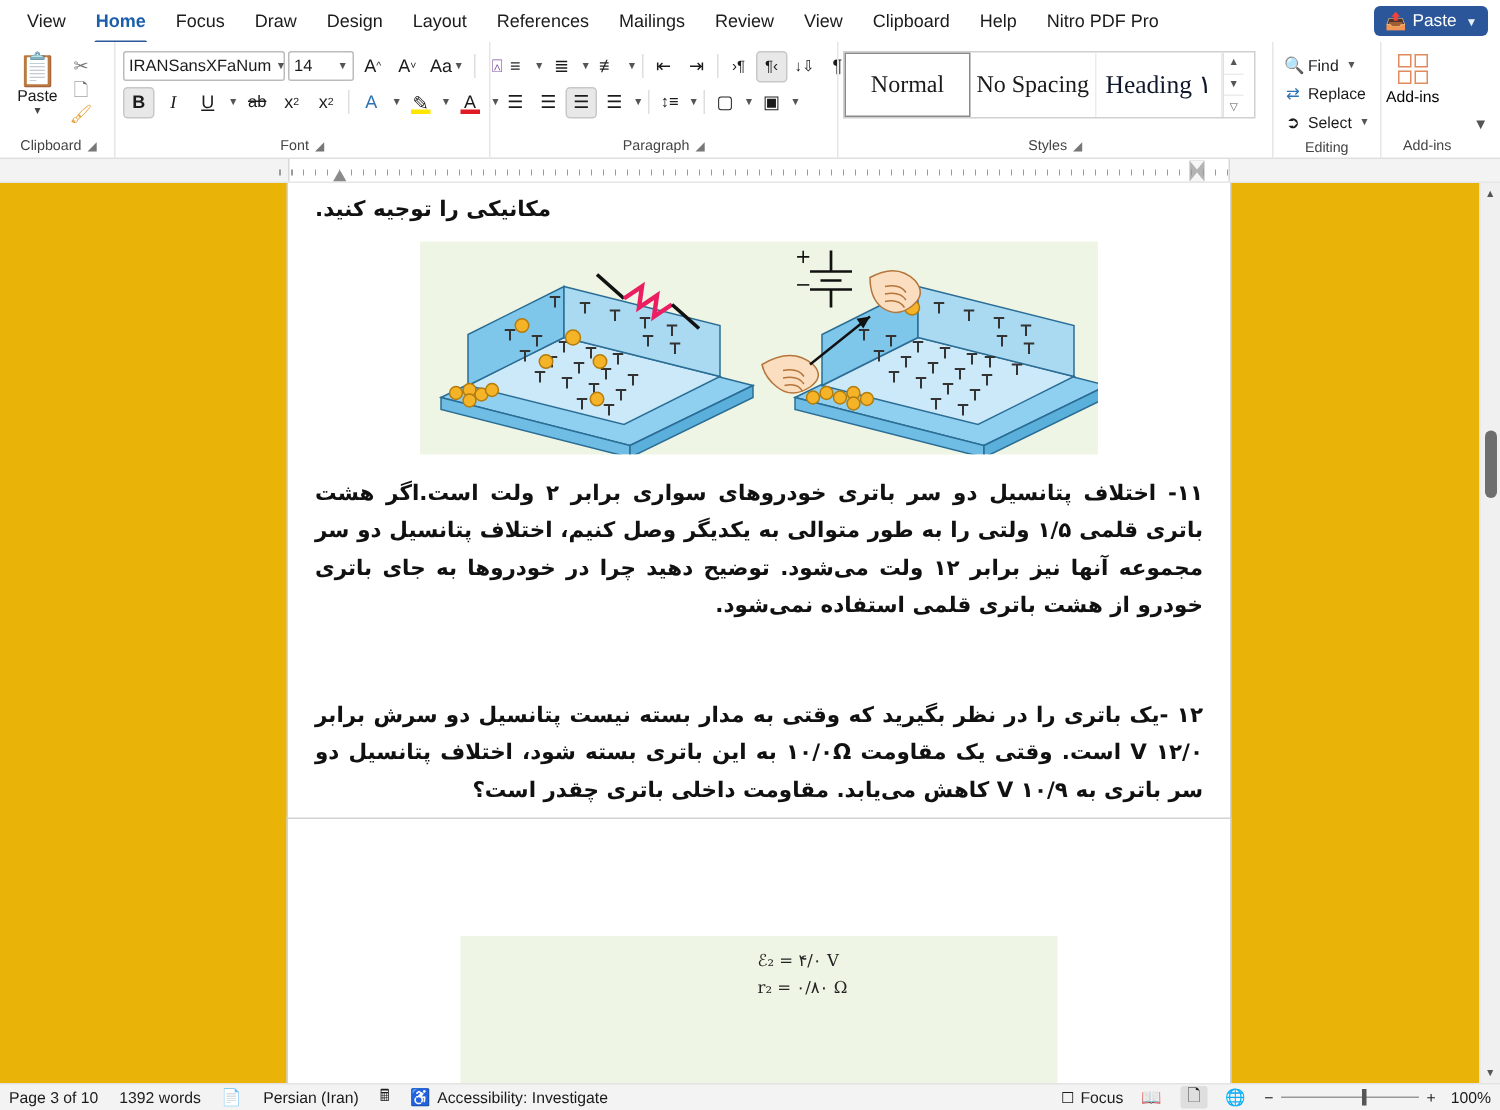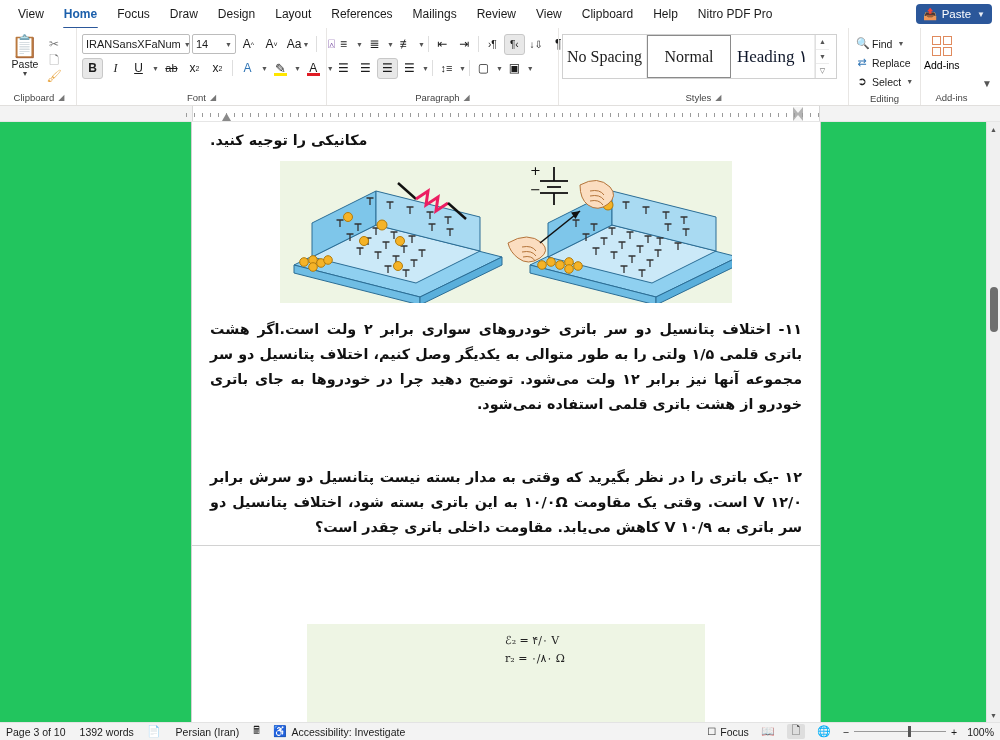--- a/index.html
+++ b/index.html
@@ -157,21 +157,21 @@
   .indent-l { position:absolute; left:222px; top:8px; width:9px; height:7px;
               border-left:4.5px solid transparent; border-right:4.5px solid transparent; border-bottom:7px solid #8a8a8a;}
   .indent-r { position:absolute; right:197px; top:1px; width:10px; height:14px;
               background:linear-gradient(#9a9a9a,#9a9a9a) no-repeat; opacity:.75;}
   .indent-r:before{content:"";position:absolute;left:0;top:0;width:0;height:0;border-left:5px solid transparent;border-right:5px solid transparent;border-top:6px solid #f3f3f3;}
   .indent-r:after{content:"";position:absolute;left:0;bottom:0;width:0;height:0;border-left:5px solid transparent;border-right:5px solid transparent;border-bottom:6px solid #f3f3f3;}
 
   
   .docarea {
     position:absolute; top:122px; left:0; right:0; bottom:18px;
-    background:#22c55e; overflow:hidden;text-decoration:underline;
+    background:#eab308; overflow:hidden;text-decoration:underline;
   }
   .page {
     position:absolute; left:192px; top:0; width:628px; background:#fff;
     min-height:700px;
     box-shadow: 0 0 0 1px #d2d2d2;
   }
   .pagepad { padding: 0 18px; }
 
   .ptext {
     direction: rtl;
@@ -375,22 +375,22 @@
     </div>
     <div class="rlabel">
       <span>Paragraph</span>
       <span class="dlg">◢</span>
     </div>
   </div>
 
   <div class="rgroup styles">
     <div class="rbody">
       <div class="stylebox" style="width:275px;">
+        <div class="sitem active">Normal</div>
         <div class="sitem">No Spacing</div>
-        <div class="sitem active">Normal</div>
         <div class="sitem h1">Heading ١</div>
         <div class="sscroll">
           <div>▲</div>
           <div>▼</div>
           <div>▽</div>
         </div>
       </div>
     </div>
     <div class="rlabel">
       <span>Styles</span>

